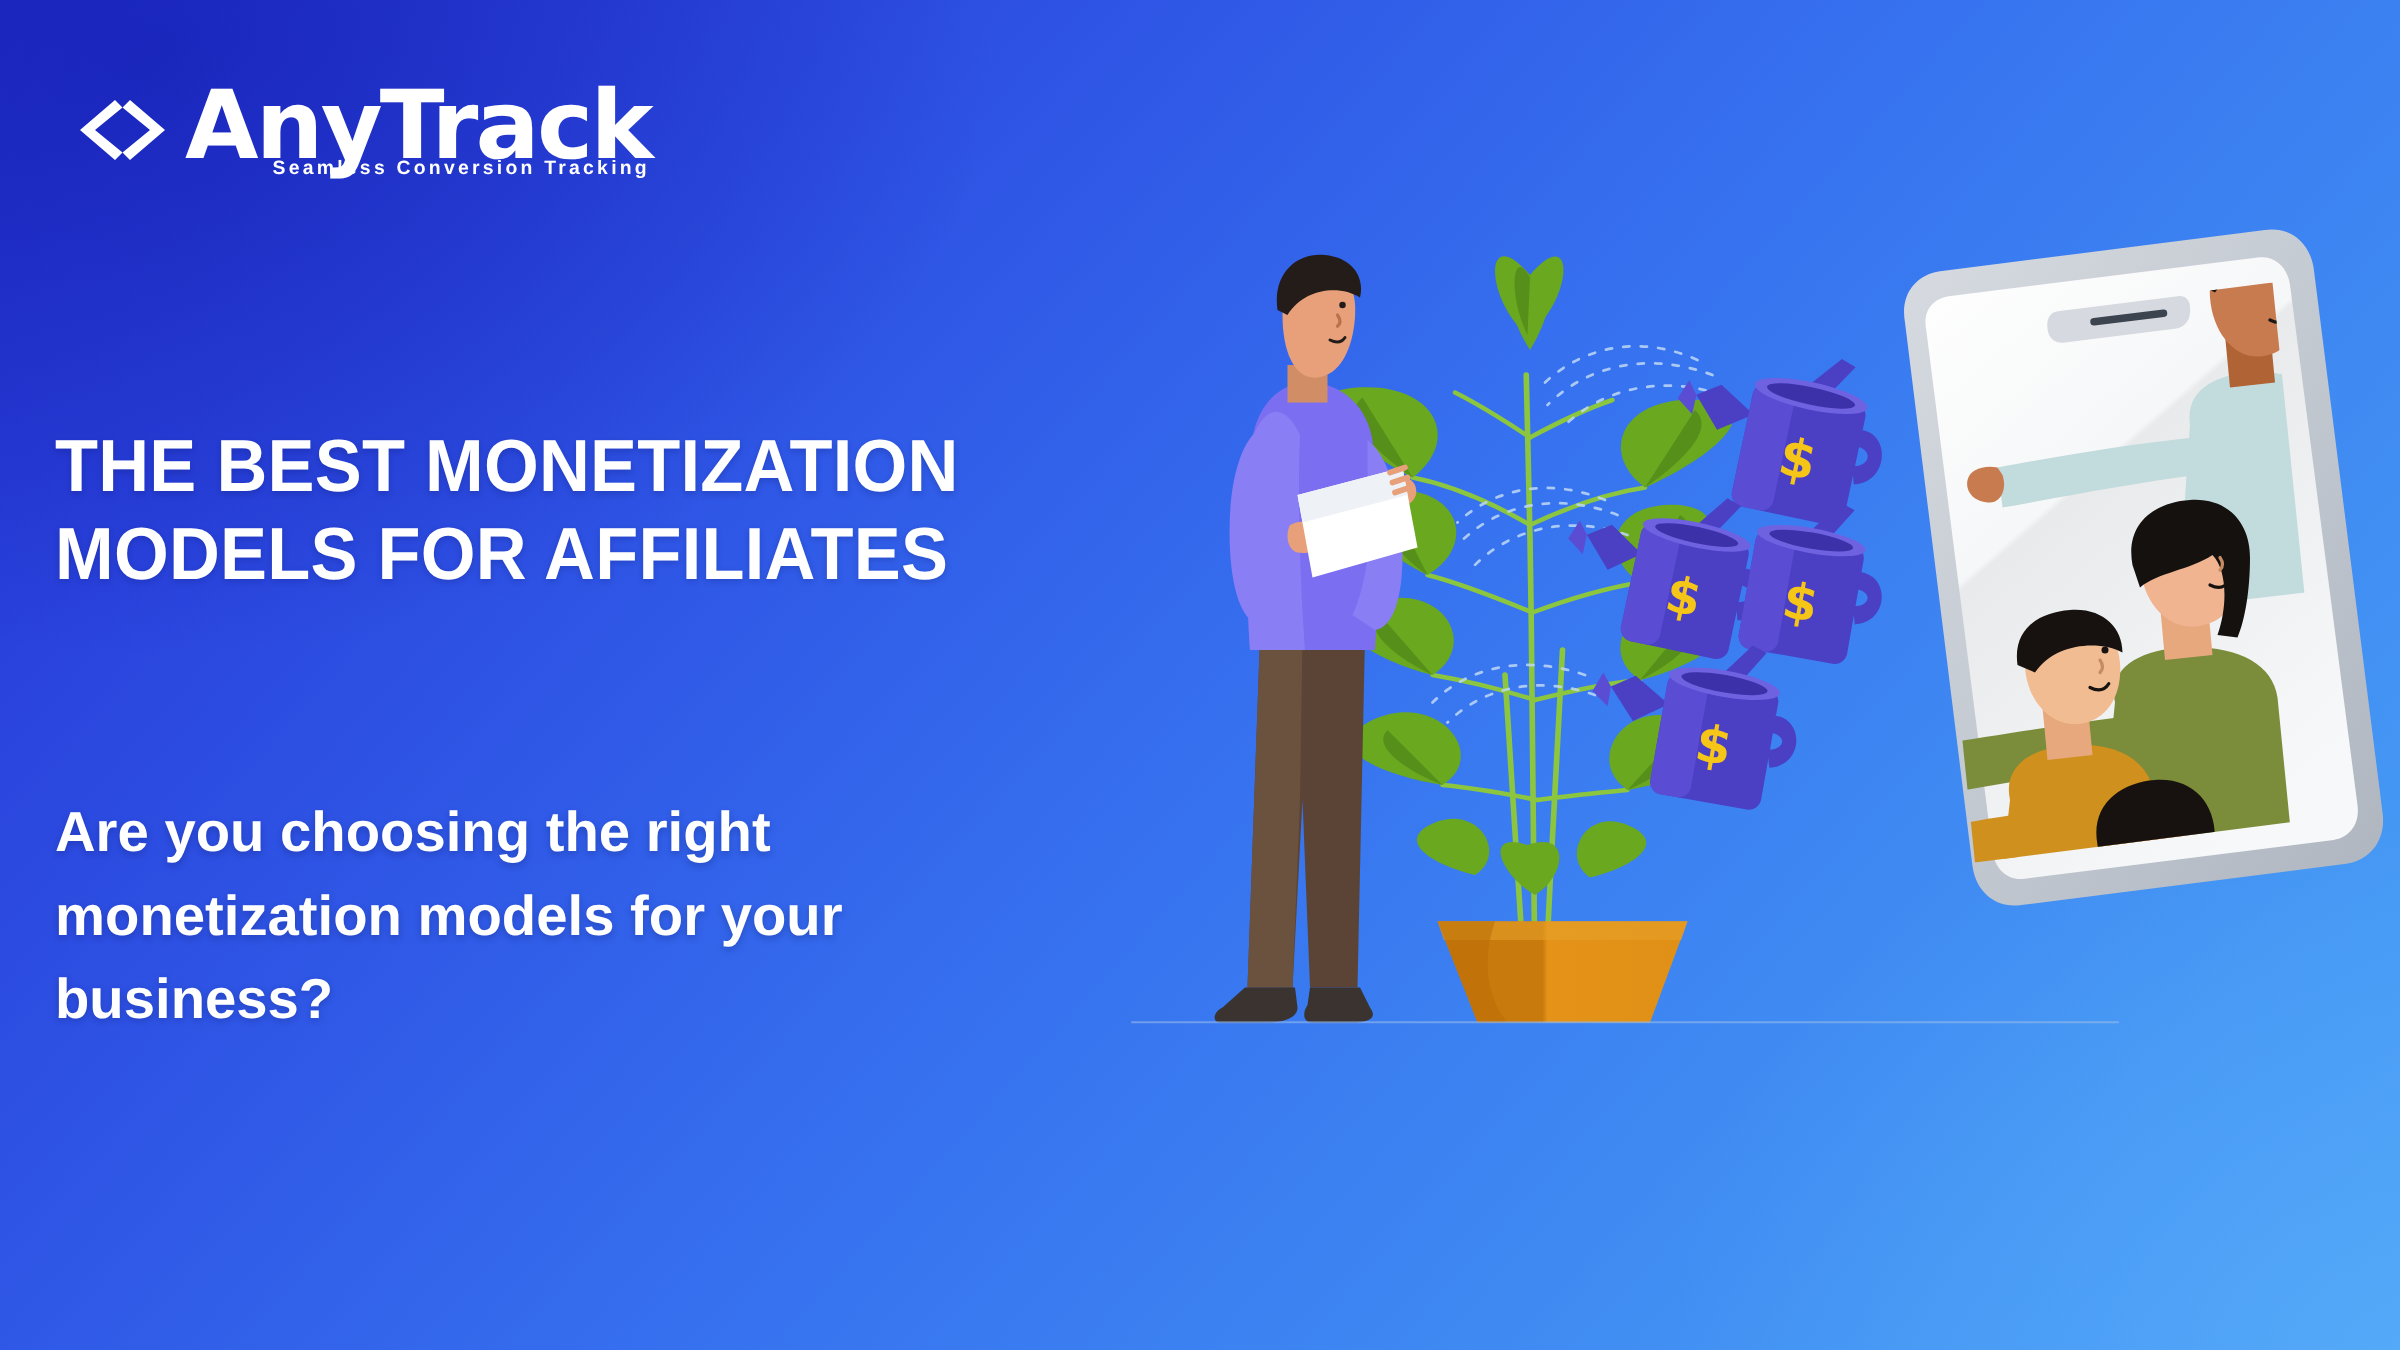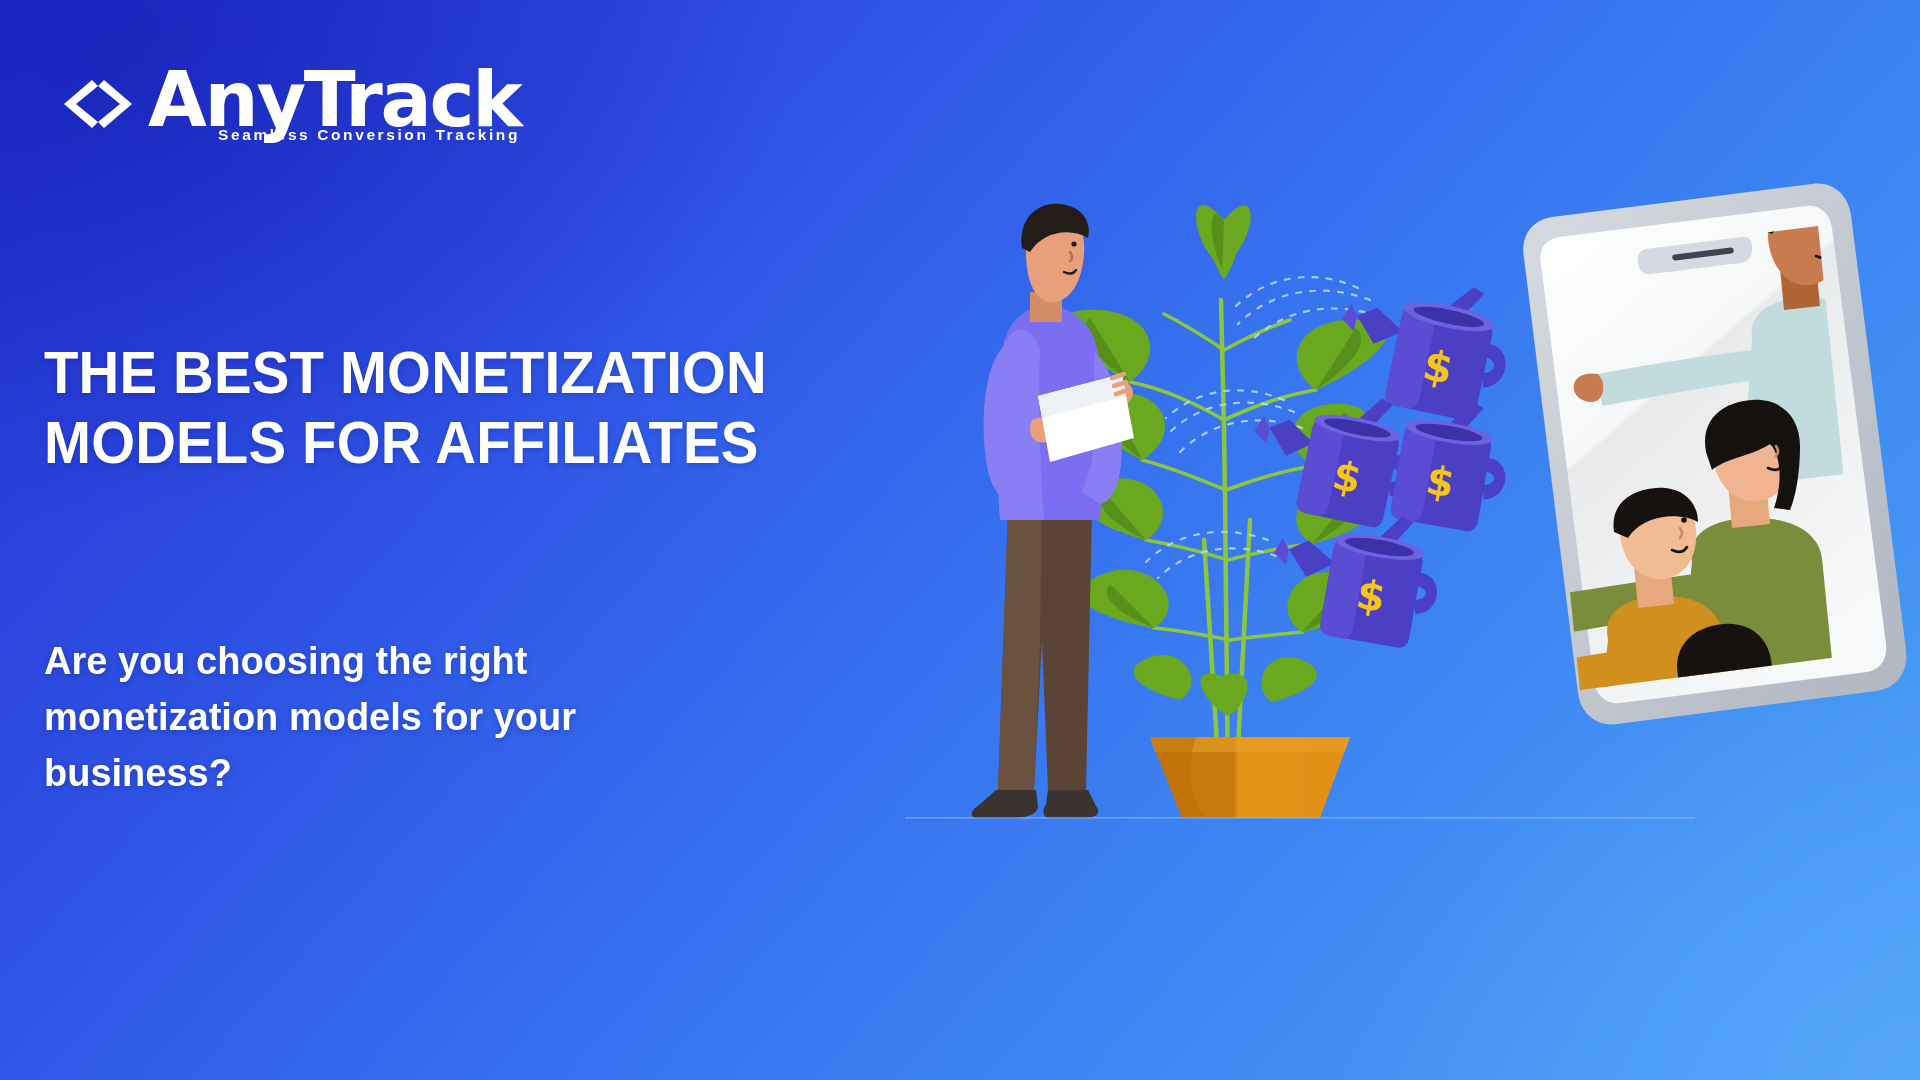--- a/index.html
+++ b/index.html
@@ -62,21 +62,21 @@
     letter-spacing:.2px;
     font-family:"Liberation Sans","DejaVu Sans",sans-serif;
     transform: scaleX(.955); transform-origin:left top;
     text-shadow: 0 2px 5px rgba(10,20,90,.22);
   }
   #headline .l { display:block; white-space:nowrap; }
 
   #subhead {
     position:absolute; left:44px; top:633px; width:640px;
     color:#fff; font-weight:bold;
-    font-size:38px; line-height:1.48;
+    font-size:45px; line-height:1.48;
     font-family:"Liberation Sans","DejaVu Sans",sans-serif;
     text-shadow: 0 2px 6px rgba(10,20,90,.28);
   }
 
   
   #art { position:absolute; left:0; top:0; width:1920px; height:1080px; }
 </style>
 </head>
 <body>
 

